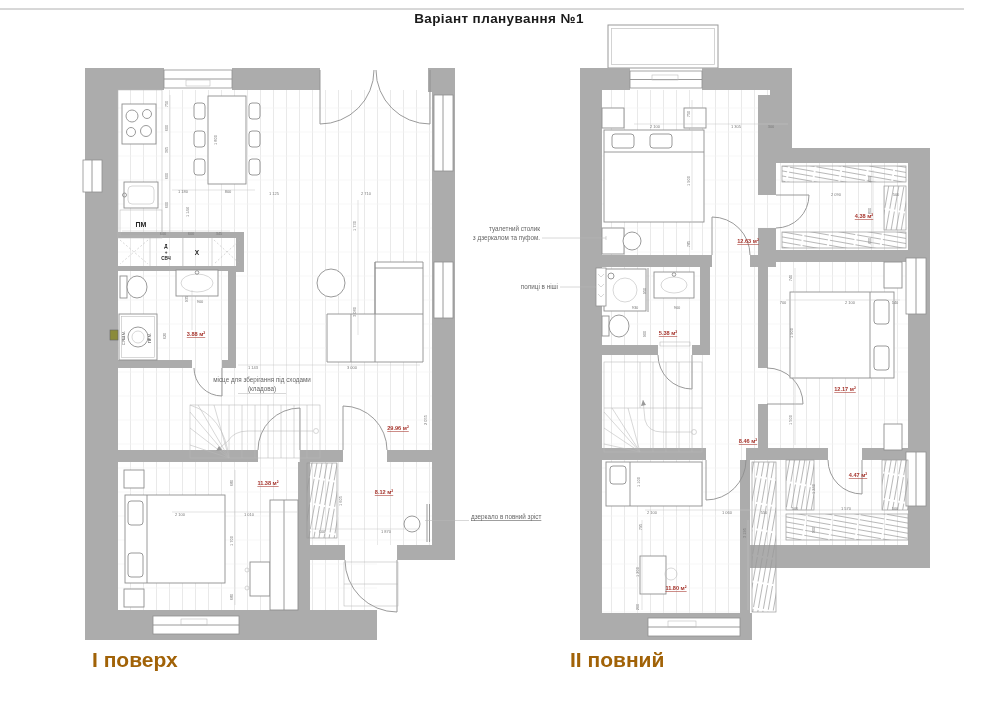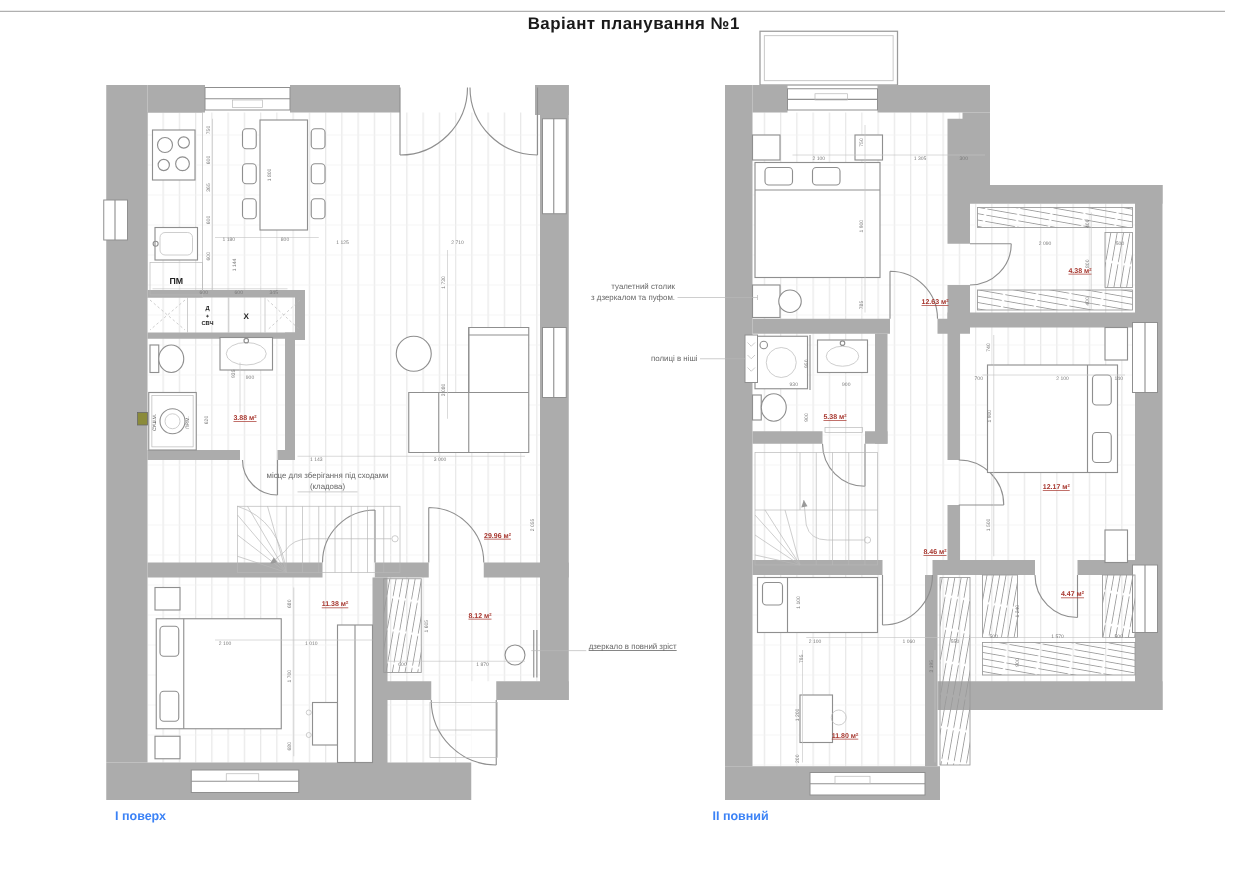--- a/index.html
+++ b/index.html
@@ -1,20 +1,20 @@
 <!DOCTYPE html>
 <html><head>
 <meta charset="utf-8">
 <style>
   html,body{margin:0;padding:0;background:#fff;}
   #page{position:relative;width:964px;height:706px;background:#fff;overflow:hidden;
-        font-family:"Liberation Sans",sans-serif;padding-left:16px;}
+        font-family:"Liberation Sans",sans-serif;}
   #page-title{position:absolute;top:11px;left:0;width:100%;text-align:center;
         transform:translateX(17px);font-size:13.5px;font-weight:bold;color:#1a1a1a;letter-spacing:.4px;}
-  .floor-label{position:absolute;font-size:10px;font-weight:bold;color:#3b82f6;}
+  .floor-label{position:absolute;font-size:21px;font-weight:bold;color:#a16207;}
   #floor1-label{left:92px;top:648px;}
   #floor2-label{left:570px;top:648px;}
   svg{position:absolute;left:0;top:0;font-family:"Liberation Sans",sans-serif;}
   .wall{fill:#acacac;stroke:none;}
   .win{fill:#ffffff;stroke:#8f8f8f;stroke-width:.8;}
   .furn{fill:#ffffff;stroke:#8f8f8f;stroke-width:.9;}
   .ln{stroke:#8f8f8f;stroke-width:.9;fill:none;}
   .thin{stroke:#b8b8b8;stroke-width:.55;fill:none;}
   .dimln{stroke:#c4c4c4;stroke-width:.5;fill:none;}
   .dims text{font-size:4px;fill:#7a7a7a;text-anchor:middle;}

